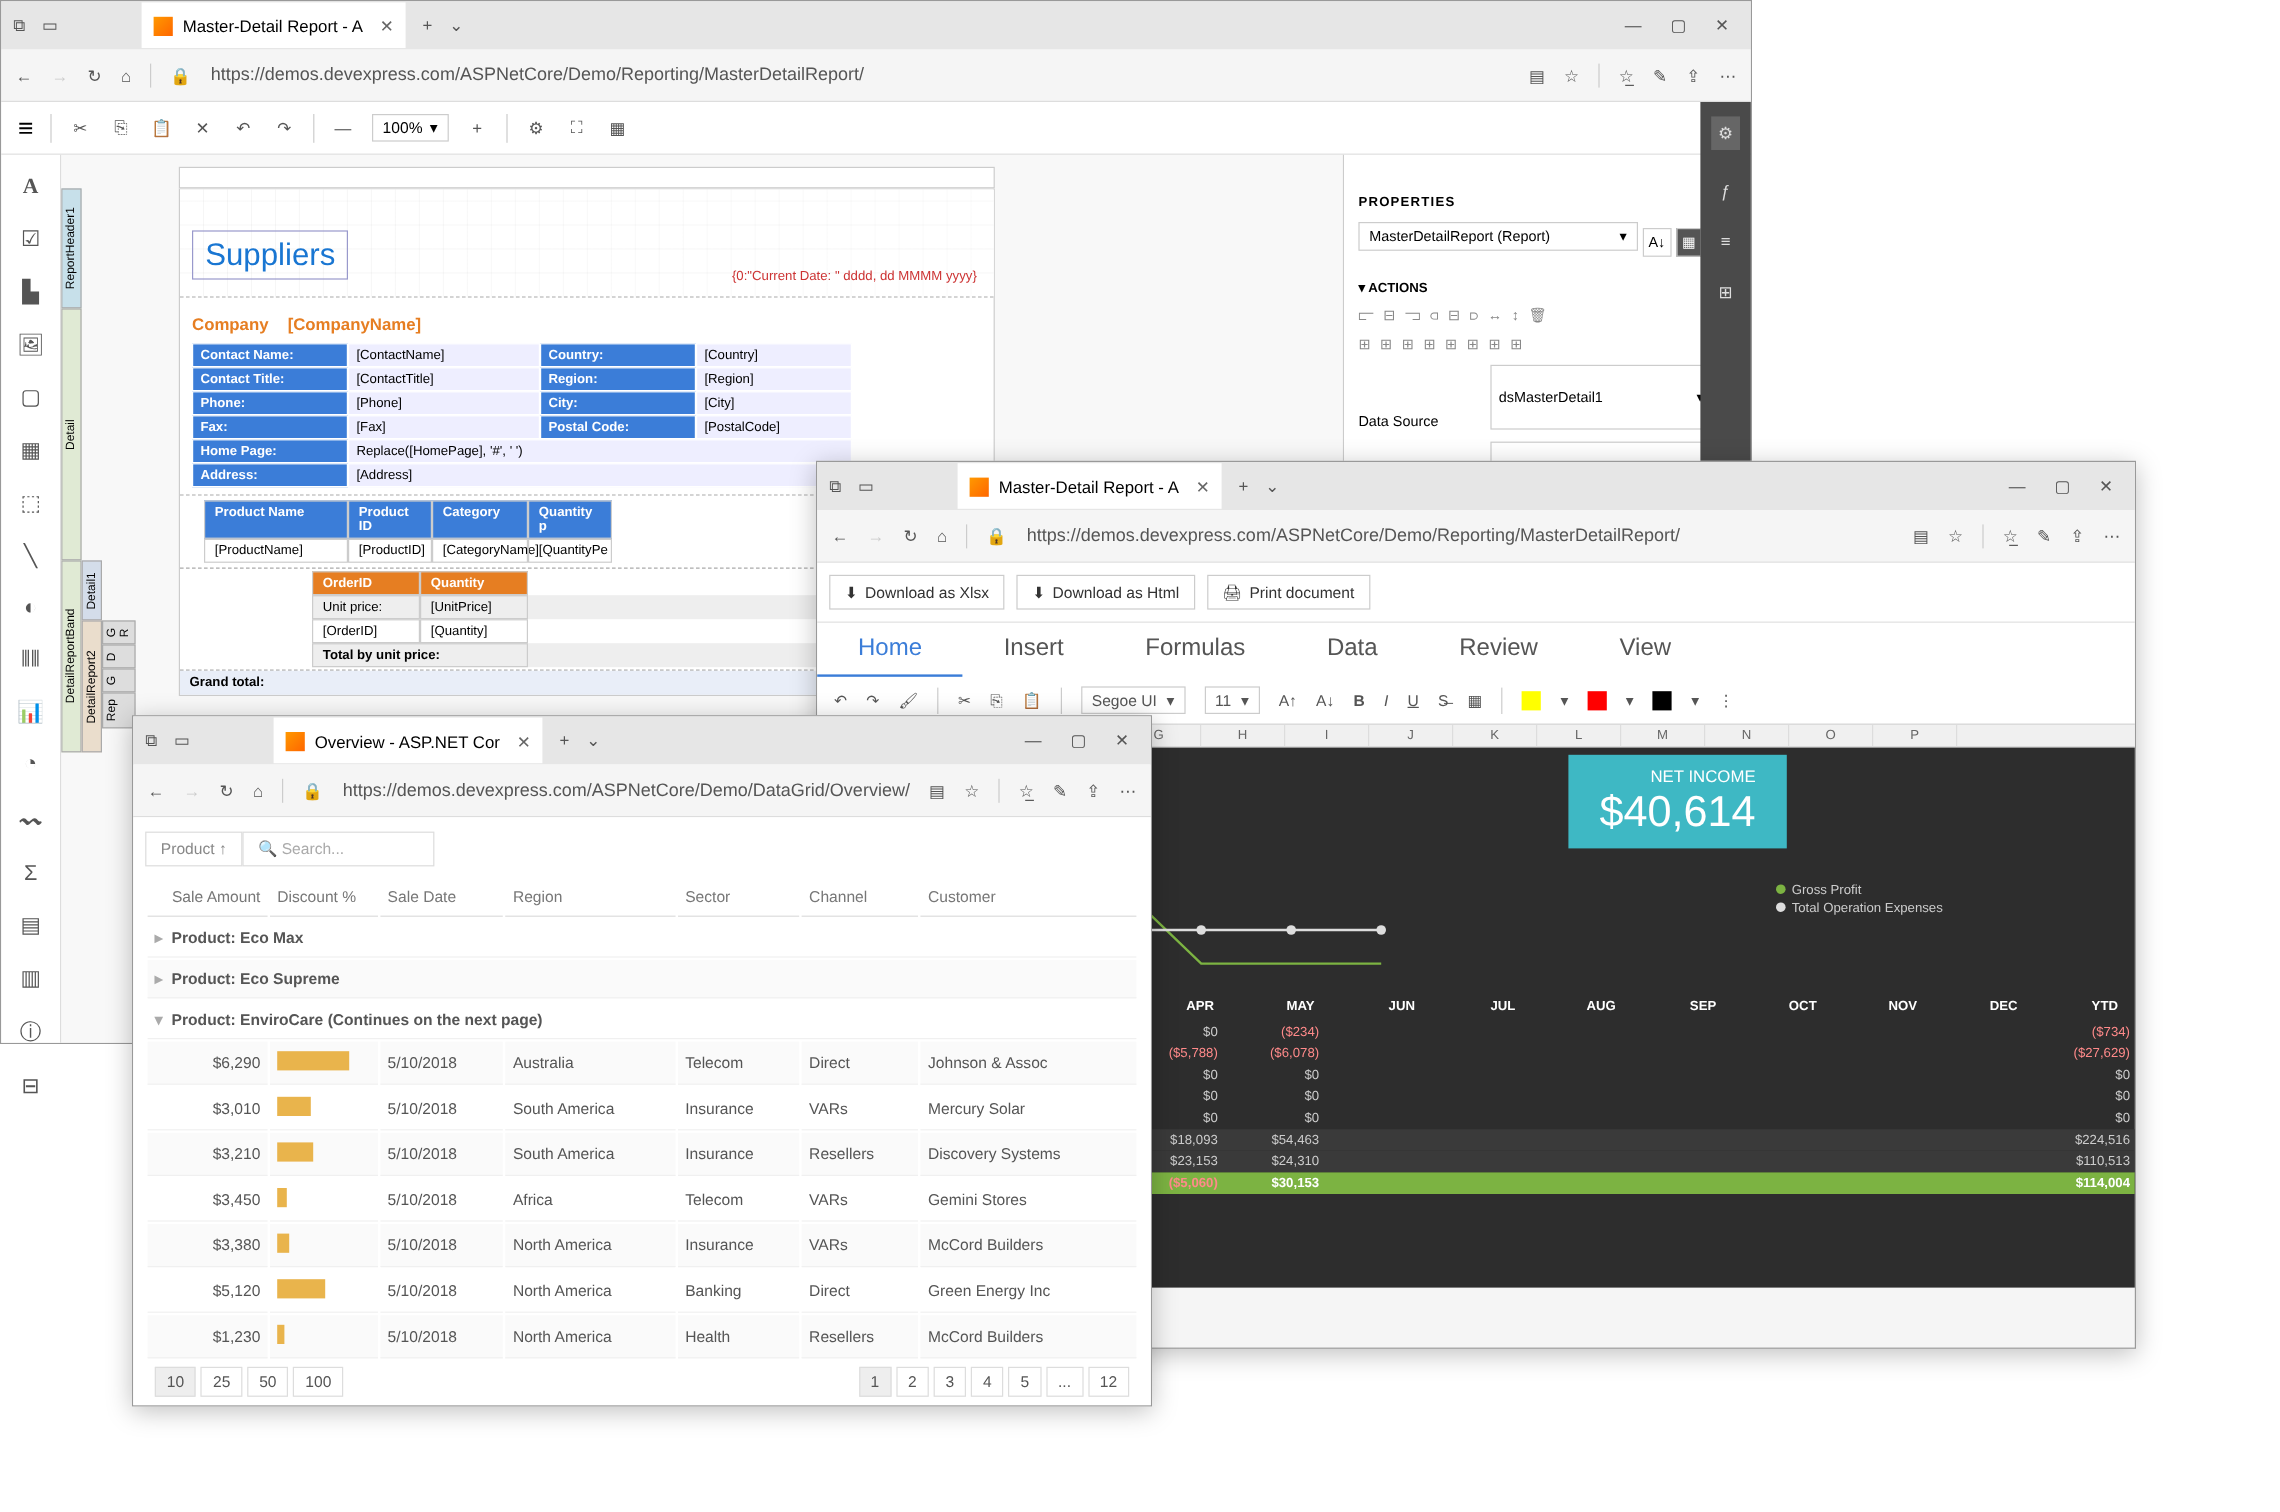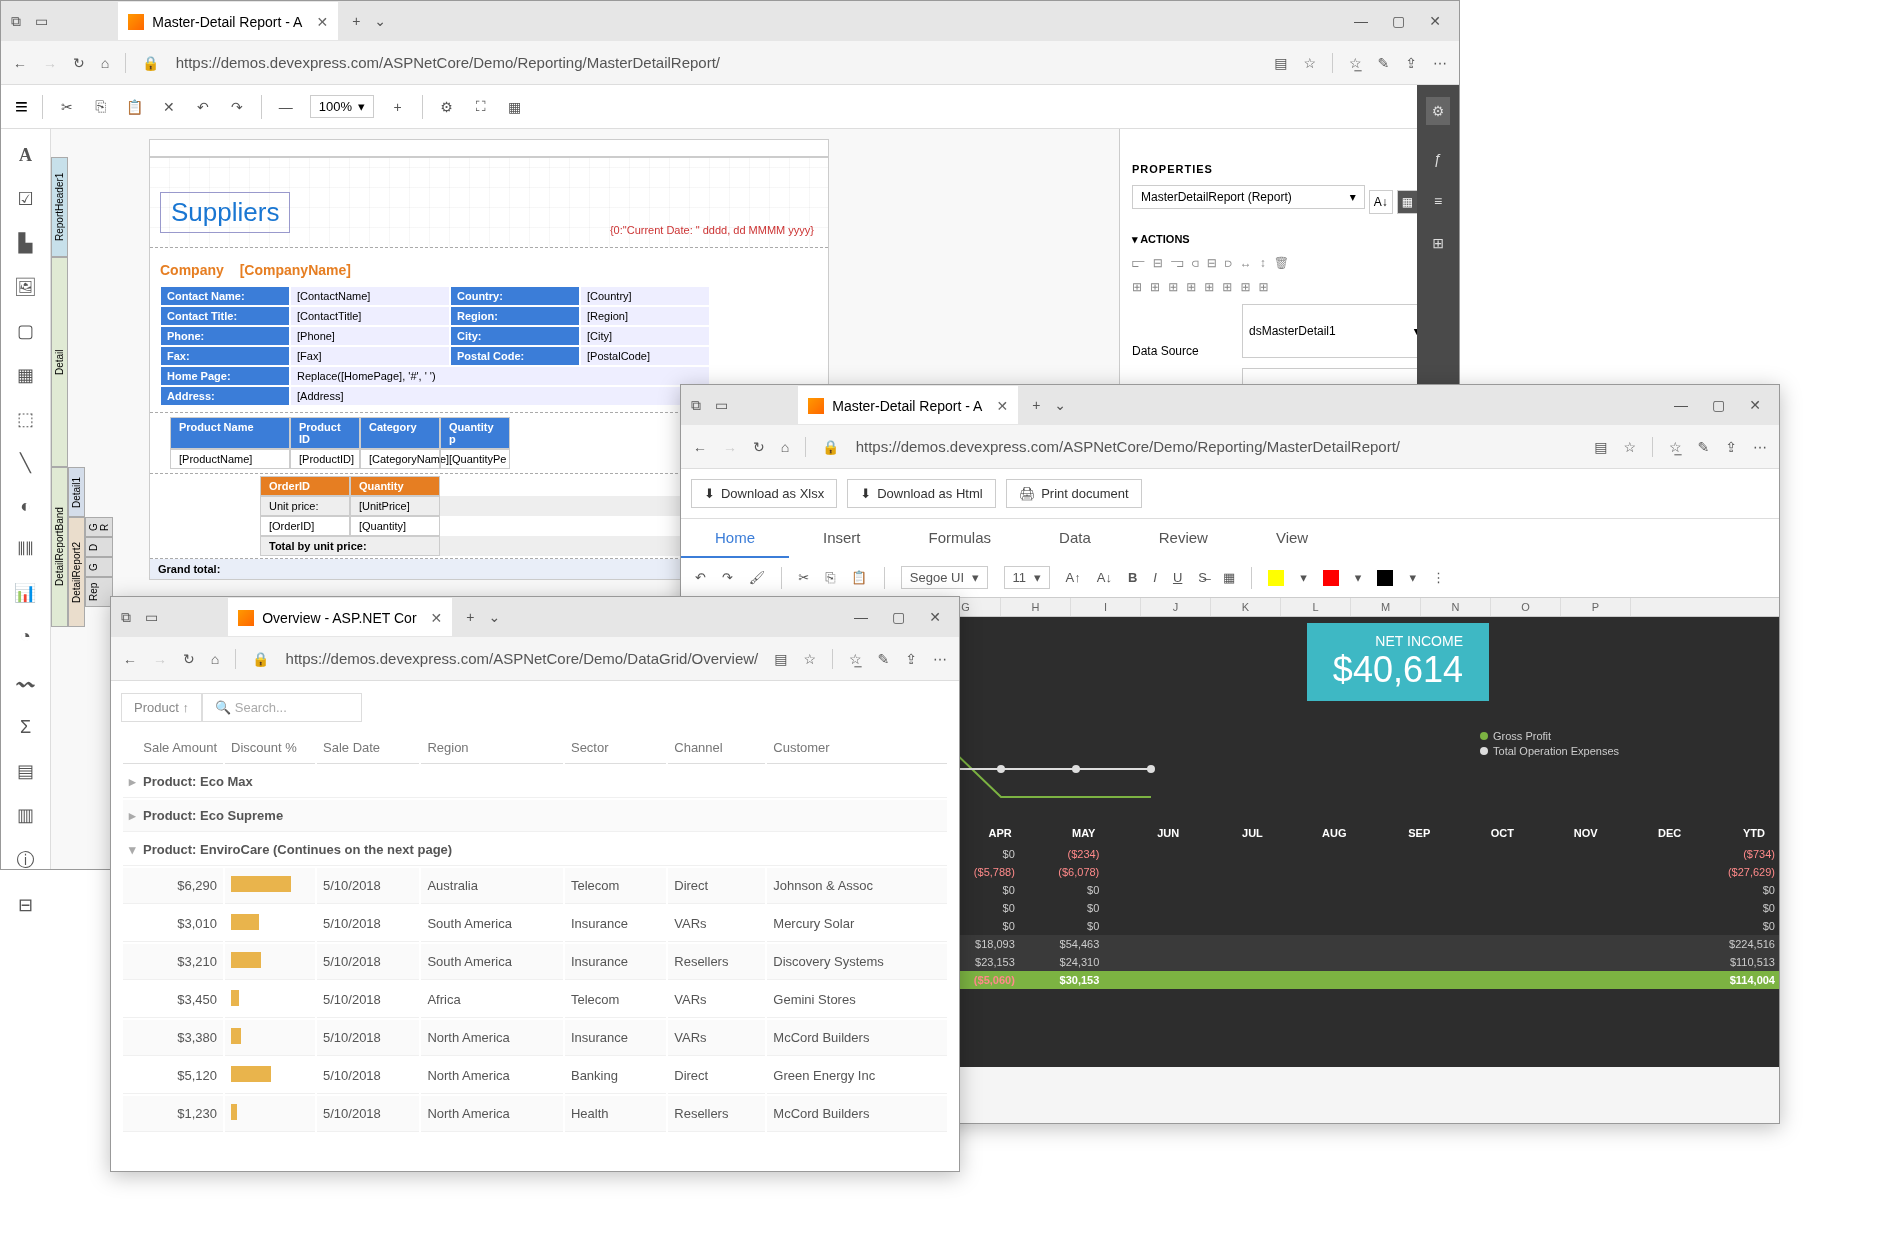--- a/index.html
+++ b/index.html
@@ -73,21 +73,21 @@
 .bar{display:inline-block;height:16px;background:#e9b44c}
 .pager{display:flex;justify-content:space-between;padding:10px 6px;color:#555;font-size:13px}
 .pgbtn{padding:4px 9px;border:1px solid #ddd;margin:0 2px}
 .pgbtn.sel{background:#eee}
 
 
 .win3{position:absolute;left:680px;top:384px;width:1100px;height:740px;background:#f5f5f5;border:1px solid #999;box-shadow:0 4px 20px rgba(0,0,0,.25);z-index:2}
 .ssbtnrow{background:#fff;padding:10px;display:flex;gap:10px;border-bottom:1px solid #ddd}
 .ssbtn{border:1px solid #ccc;padding:6px 12px;font-size:13px;color:#333;display:flex;align-items:center;gap:6px}
 .ribbon{background:#fff;border-bottom:1px solid #ccc}
-.ribtabs{display:flex;font-size:15px}
+.ribtabs{display:flex;font-size:20px}
 .ribtab{padding:10px 34px;color:#555}
 .ribtab.active{border-bottom:2px solid #3b7dd8;color:#3b7dd8;font-weight:500}
 .ribicons{display:flex;align-items:center;gap:16px;padding:8px 14px;color:#555;font-size:13px}
 .ribsep{width:1px;height:22px;background:#ccc}
 .fontsel{border:1px solid #ccc;padding:3px 8px;display:flex;gap:8px}
 .clrbox{width:16px;height:16px;display:inline-block}
 .colhdrs{display:flex;background:#f0f0f0;border-bottom:1px solid #ccc;font-size:11px;color:#666}
 .colhdr{width:70px;text-align:center;padding:3px 0;border-right:1px solid #ddd}
 .sheet{background:#2d2d2d;color:#ccc;height:450px;position:relative;font-size:12px;overflow:hidden}
 .netincome{position:absolute;right:290px;top:6px;background:#3eb8c4;color:#fff;padding:10px 26px;text-align:right}
@@ -739,14 +739,18 @@
             <td style="text-align:right">$1,230</td>
             <td><span class="bar" style="width:6px"></span></td>
             <td>5/10/2018</td>
             <td>North America</td>
             <td>Health</td>
             <td>Resellers</td>
             <td>McCord Builders</td>
           </tr>
         </tbody>
     </table>
+    <div class="pager">
+      <div id="pgsizes"><span class="pgbtn sel">10</span><span class="pgbtn ">25</span><span class="pgbtn ">50</span><span class="pgbtn ">100</span></div>
+      <div id="pgpages"><span class="pgbtn sel">1</span><span class="pgbtn ">2</span><span class="pgbtn ">3</span><span class="pgbtn ">4</span><span class="pgbtn ">5</span><span class="pgbtn ">...</span><span class="pgbtn ">12</span></div>
+    </div>
   </div>
 </div>
 
 </body></html>

